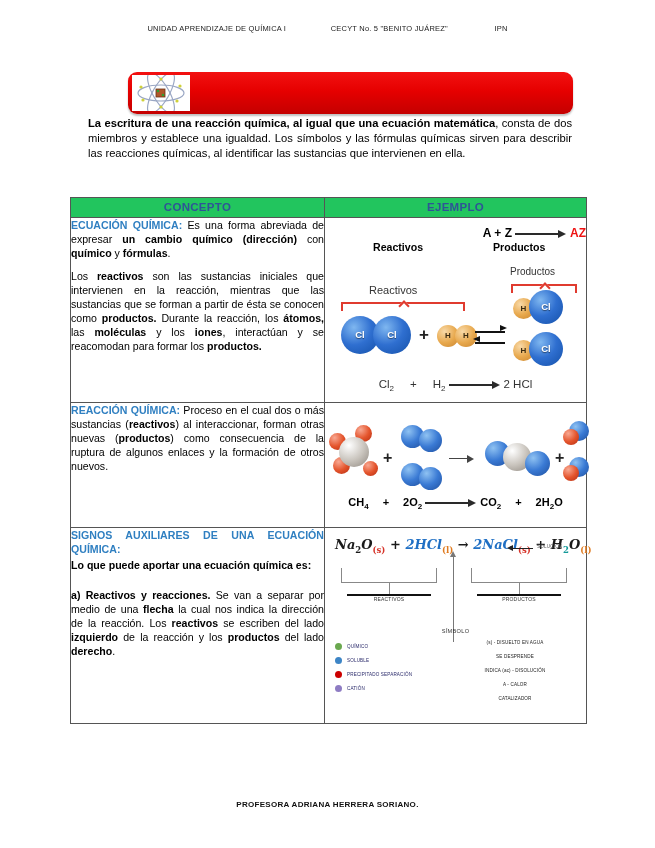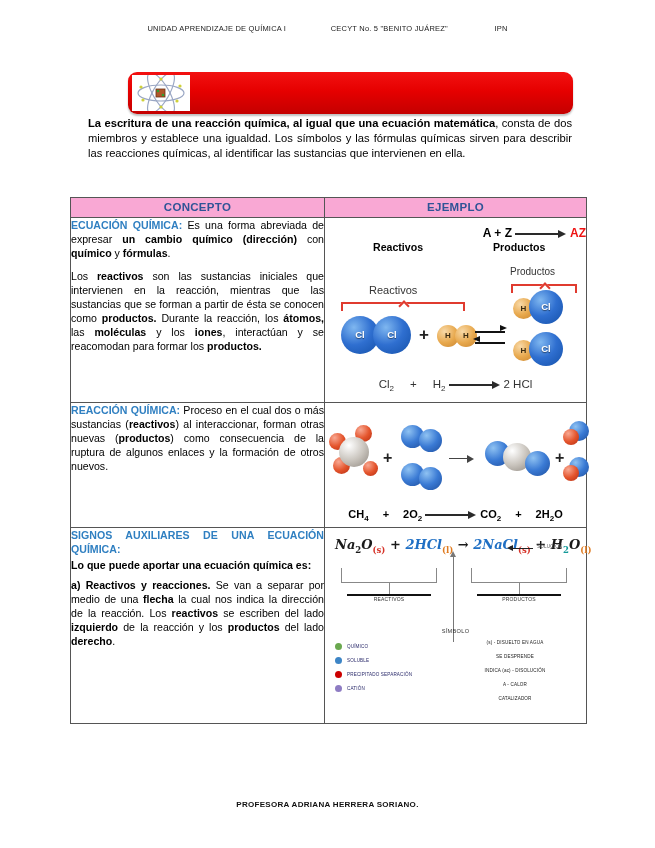--- a/index.html
+++ b/index.html
@@ -90,21 +90,21 @@
   }
   .tbl td, .tbl th {
     border: 1px solid #555;
     vertical-align: top;
     padding: 0;
   }
   .col-a { width: 254px; }
   .col-b { width: 262px; }
 
   .hdr-cell {
-    background: #f9a8d4;
+    background: #22c55e;
     color: #2f5496;
     font-weight: bold;
     font-size: 11.5px;
     text-align: center;
     height: 19px;
     line-height: 19px;
     letter-spacing: 0.3px;
   }
 
   .concept {
@@ -304,21 +304,21 @@
   }
   .r2-plus {
     position: absolute;
     font-size: 16px;
     font-weight: bold;
     color: #222;
     top: 46px;
   }
   .r2-formula {
     position: absolute;
-    bottom: 4px;
+    bottom: 16px;
     left: 0;
     width: 100%;
     text-align: center;
     font-size: 11px;
     font-weight: bold;
     white-space: nowrap;
   }
   .r2-formula sub { font-size: 8px; }
   .g1 { display:inline-block; width: 14px; }
 
@@ -620,21 +620,21 @@
         </div>
       </div>
     </td>
   </tr>
 
   <tr>
     <td class="concept">
       <p style="margin-bottom:2px;">
         <span class="term">SIGNOS AUXILIARES DE UNA ECUACIÓN QUÍMICA:</span>
       </p>
-      <p style="margin-bottom:6px;">
+      <p style="margin-bottom:16px;">
         <b>Lo que puede aportar una ecuación química es:</b>
       </p>
       <p>
         <b>a) Reactivos y reacciones.</b><span> Se van a separar por medio de una </span><b>flecha</b><span> la cual nos indica la dirección de la reacción. Los </span><b>reactivos</b><span> se escriben del lado </span><b>izquierdo</b><span> de la reacción y los </span><b>productos</b><span> del lado </span><b>derecho</b><span>.</span>
       </p>
     </td>
     <td class="example">
       <div class="r3">
 
         <div class="hw-eq">

